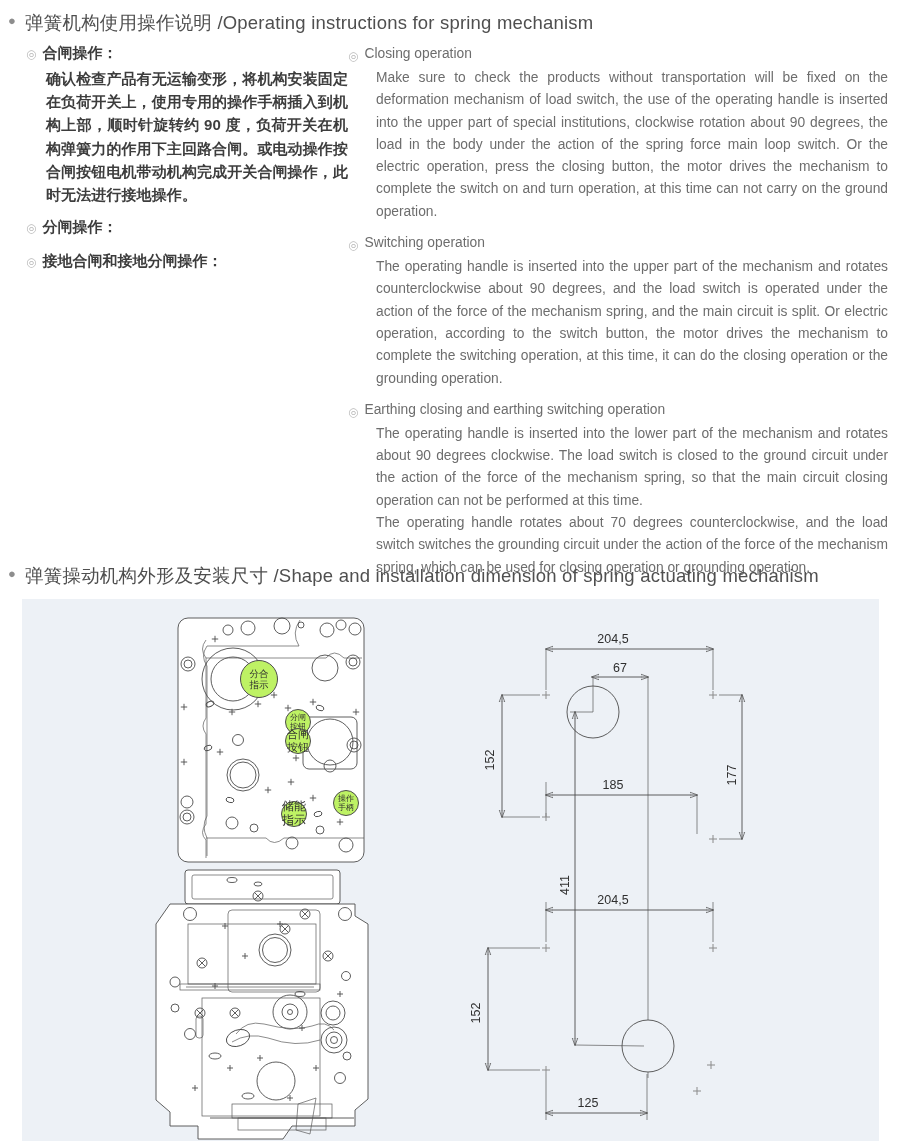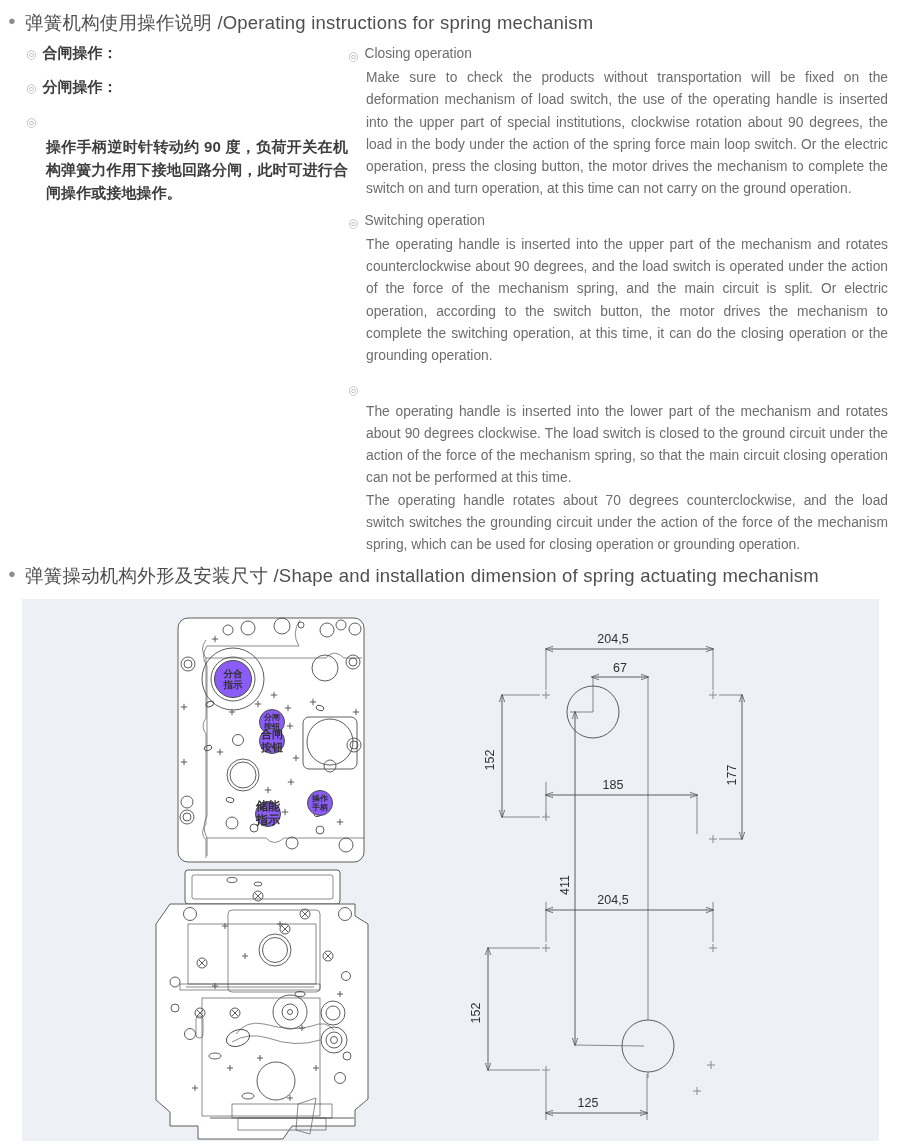--- a/index.html
+++ b/index.html
@@ -22,72 +22,73 @@
   .ring{
     color:#b9b9b9;font-size:12px;margin:2px 6px 0 0;flex:0 0 auto;
   }
   .zh .blk-head{font-size:15px;font-weight:700;color:#3c3c3c;line-height:23px;}
   .zh p{
     margin:1px 0 2px 20px;font-size:15px;font-weight:600;color:#3d3d3d;
     line-height:23.2px;text-align:justify;letter-spacing:0.1px;
   }
   .en .blk-head{font-size:13.8px;color:#6d6d6d;line-height:22px;}
   .en p{
-    margin:0 0 0 18px;font-size:13.8px;color:#6d6d6d;
+    margin:0 0 0 28px;font-size:13.8px;color:#6d6d6d;
     line-height:22.3px;text-align:justify;
   }
   .panel{
     position:absolute;left:22px;top:599px;width:857px;height:542px;
     background:#edf1f6;
   }
   svg{position:absolute;overflow:visible;}
   svg line,svg path,svg rect,svg circle,svg ellipse,svg polyline{
     fill:none;stroke:#4c4c4c;stroke-width:0.9;
   }
   svg .thin{stroke-width:0.7;stroke:#5a5a5a;}
   svg .fillw{fill:#ffffff;}
   svg text{
     fill:#2f2f2f;stroke:none;font-size:12.5px;
     font-family:"Liberation Sans","DejaVu Sans",sans-serif;
   }
   .dim-label{text-anchor:middle;}
   .plus{stroke:#8a8a8a;stroke-width:1;}
   .circ-label{
     position:absolute;transform:translate(-50%,-50%);
-    background:#8b5cf6;border:1px solid #4c4c4c;border-radius:50%;
+    background:#bef264;border:1px solid #4c4c4c;border-radius:50%;
     display:flex;align-items:center;justify-content:center;text-align:center;
-    white-space:pre-line;color:#2f2f2f;font-weight:700;
+    white-space:pre-line;color:#2f2f2f;font-weight:400;margin-left:26px;
   }
 </style>
 </head>
 <body>
 
 <div class="sec-title" style="top:10px;">
   <span class="bullet">●</span>
   <span>弹簧机构使用操作说明 /Operating instructions for spring mechanism</span>
 </div>
 
 <div class="col zh" style="left:26px;top:41px;width:322px;">
   <div class="blk">
     <div class="blk-head">
       <span class="ring">◎</span>
       <span>合闸操作：</span>
     </div>
+    <p>确认检查产品有无运输变形，将机构安装固定在负荷开关上，使用专用的操作手柄插入到机构上部，顺时针旋转约 90 度，负荷开关在机构弹簧力的作用下主回路合闸。或电动操作按合闸按钮电机带动机构完成开关合闸操作，此时无法进行接地操作。</p>
   </div>
   <div class="blk">
     <div class="blk-head">
       <span class="ring">◎</span>
       <span>分闸操作：</span>
     </div>
   </div>
   <div class="blk">
     <div class="blk-head">
       <span class="ring">◎</span>
-    </div>
-    <p>操作手柄逆时针转动约 90 度，负荷开关在机构弹簧力作用下接地回路分闸，此时可进行合闸操作或接地操作。</p>
+      <span>接地合闸和接地分闸操作：</span>
+    </div>
   </div>
 </div>
 
 <div class="col en" style="left:348px;top:43px;width:540px;">
   <div class="blk">
     <div class="blk-head">
       <span class="ring">◎</span>
       <span>Closing operation</span>
     </div>
     <p>Make sure to check the products without transportation will be fixed on the deformation mechanism of load switch, the use of the operating handle is inserted into the upper part of special institutions, clockwise rotation about 90 degrees, the load in the body under the action of the spring force main loop switch. Or the electric operation, press the closing button, the motor drives the mechanism to complete the switch on and turn operation, at this time can not carry on the ground operation.</p>
@@ -95,20 +96,21 @@
   <div class="blk">
     <div class="blk-head">
       <span class="ring">◎</span>
       <span>Switching operation</span>
     </div>
     <p>The operating handle is inserted into the upper part of the mechanism and rotates counterclockwise about 90 degrees, and the load switch is operated under the action of the force of the mechanism spring, and the main circuit is split. Or electric operation, according to the switch button, the motor drives the mechanism to complete the switching operation, at this time, it can do the closing operation or the grounding operation.</p>
   </div>
   <div class="blk">
     <div class="blk-head">
       <span class="ring">◎</span>
+      <span>Earthing closing and earthing switching operation</span>
     </div>
     <p>The operating handle is inserted into the lower part of the mechanism and rotates about 90 degrees clockwise. The load switch is closed to the ground circuit under the action of the force of the mechanism spring, so that the main circuit closing operation can not be performed at this time.</p>
     <p>The operating handle rotates about 70 degrees counterclockwise, and the load switch switches the grounding circuit under the action of the force of the mechanism spring, which can be used for closing operation or grounding operation.</p>
   </div>
 </div>
 
 <div class="sec-title" style="top:563px;">
   <span class="bullet">●</span>
   <span>弹簧操动机构外形及安装尺寸 /Shape and installation dimension of spring actuating mechanism</span>
 </div>

